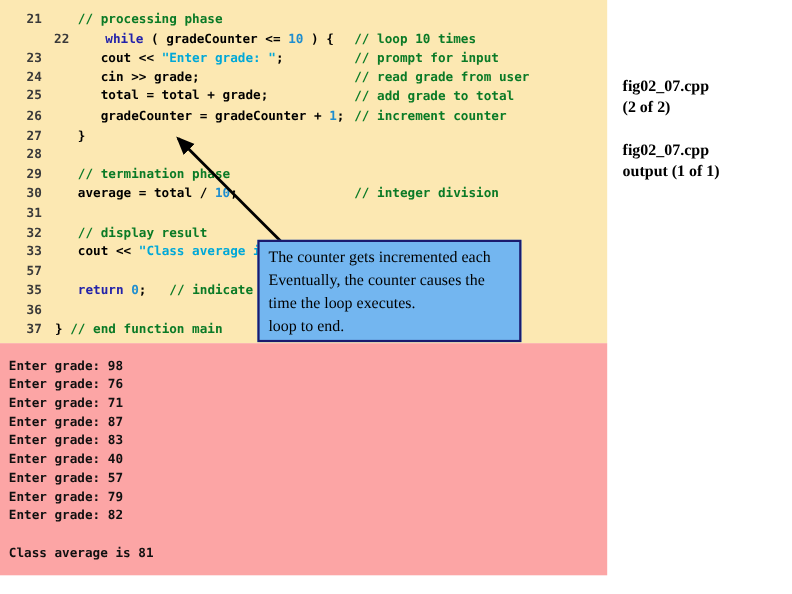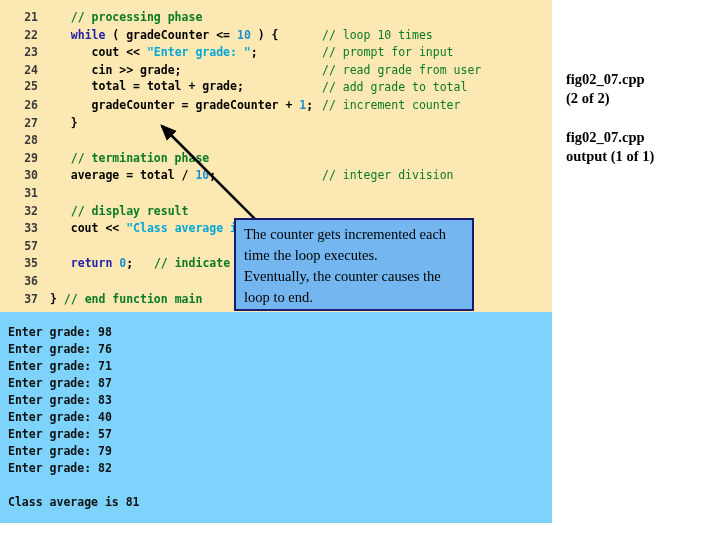--- a/index.html
+++ b/index.html
@@ -51,21 +51,21 @@
   }
   .cmt  { color: #0a7a26; }
   .kw   { color: #2222aa; }
   .str  { color: #00a8d8; }
   .num  { color: #1f8ecf; }
   .rt-comment {
     position: absolute;
     white-space: pre;
     font-family: "DejaVu Sans Mono", "Liberation Mono", monospace;
     font-size: 11.5px;
-    font-weight: normal;
+    font-weight: bold;
     line-height: 17.6px;
     color: #0a7a26;
   }
 
   
   #callout {
     position: absolute;
     left: 234px;
     top: 218px;
     width: 240px;
@@ -90,21 +90,21 @@
     pointer-events: none;
   }
 
   
   #output-panel {
     position: absolute;
     left: 0;
     top: 312px;
     width: 552px;
     height: 211px;
-    background: #7dd3fc;
+    background: #fca5a5;
     overflow: hidden;
   }
   .out-line {
     position: absolute;
     left: 8px;
     white-space: pre;
     font-family: "DejaVu Sans Mono", "Liberation Mono", monospace;
     font-size: 11.5px;
     font-weight: bold;
     line-height: 17px;
@@ -123,21 +123,21 @@
   }
   #caption-code   { left: 566px; top: 70px; }
   #caption-output { left: 566px; top: 128px; }
 </style>
 </head>
 <body>
 
 <div id="code-panel">
   <div id="code-lines">
       <div class="code-line" style="top: 9px;"><span class="lno">21</span><span class="codetext"><span class="cmt">   // processing phase</span></span></div>
-      <div class="code-line" style="top: 26.6px;"><span class="lno">22</span><span class="codetext"><span>   </span><span class="kw">while</span><span> ( gradeCounter &lt;= </span><span class="num">10</span><span> ) {</span></span></div>
+      <div class="code-line" style="top: 26.6px; margin-left: 25px;"><span class="lno">22</span><span class="codetext"><span>   </span><span class="kw">while</span><span> ( gradeCounter &lt;= </span><span class="num">10</span><span> ) {</span></span></div>
       <div class="code-line" style="top: 44.2px;"><span class="lno">23</span><span class="codetext"><span>      cout &lt;&lt; </span><span class="str">"Enter grade: "</span><span>;</span></span></div>
       <div class="code-line" style="top: 61.8px;"><span class="lno">24</span><span class="codetext"><span>      cin &gt;&gt; grade;</span></span></div>
       <div class="code-line" style="top: 78px;"><span class="lno">25</span><span class="codetext"><span>      total = total + grade;</span></span></div>
       <div class="code-line" style="top: 97px;"><span class="lno">26</span><span class="codetext"><span>      gradeCounter = gradeCounter + </span><span class="num">1</span><span>;</span></span></div>
       <div class="code-line" style="top: 114.6px;"><span class="lno">27</span><span class="codetext"><span>   }</span></span></div>
       <div class="code-line" style="top: 132.2px;"><span class="lno">28</span><span class="codetext"><span></span></span></div>
       <div class="code-line" style="top: 149.8px;"><span class="lno">29</span><span class="codetext"><span class="cmt">   // termination phase</span></span></div>
       <div class="code-line" style="top: 167.4px;"><span class="lno">30</span><span class="codetext"><span>   average = total / </span><span class="num">10</span><span>;</span></span></div>
       <div class="code-line" style="top: 185px;"><span class="lno">31</span><span class="codetext"><span></span></span></div>
       <div class="code-line" style="top: 202.6px;"><span class="lno">32</span><span class="codetext"><span class="cmt">   // display result</span></span></div>
@@ -161,22 +161,22 @@
   <defs>
     <marker id="arrowhead" markerWidth="7" markerHeight="7" refX="5.4" refY="3" orient="auto">
       <polygon points="0,0.3 6.4,3 0,5.7" fill="#000000"></polygon>
     </marker>
   </defs>
   <line x1="108" y1="108" x2="12" y2="12" stroke="#000000" stroke-width="2.6" marker-end="url(#arrowhead)"></line>
 </svg>
 
 <div id="callout">
     <span class="cl-line">The counter gets incremented each</span>
+    <span class="cl-line">Eventually, the counter causes the</span>
     <span class="cl-line">time the loop executes.</span>
-    <span class="cl-line">Eventually, the counter causes the</span>
     <span class="cl-line">loop to end.</span>
   </div>
 
 <div id="output-panel">
     <div class="out-line" style="top: 12px;">Enter grade: 98</div>
     <div class="out-line" style="top: 29px;">Enter grade: 76</div>
     <div class="out-line" style="top: 46px;">Enter grade: 71</div>
     <div class="out-line" style="top: 63px;">Enter grade: 87</div>
     <div class="out-line" style="top: 80px;">Enter grade: 83</div>
     <div class="out-line" style="top: 97px;">Enter grade: 40</div>

